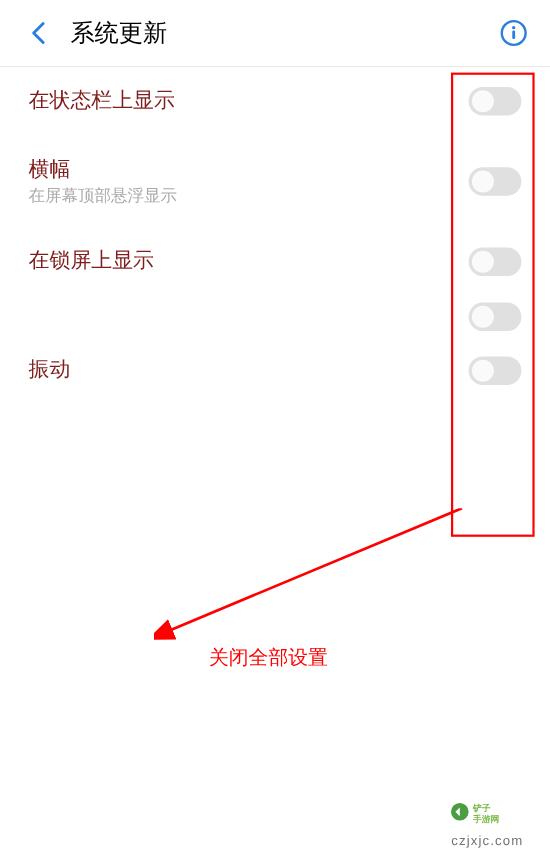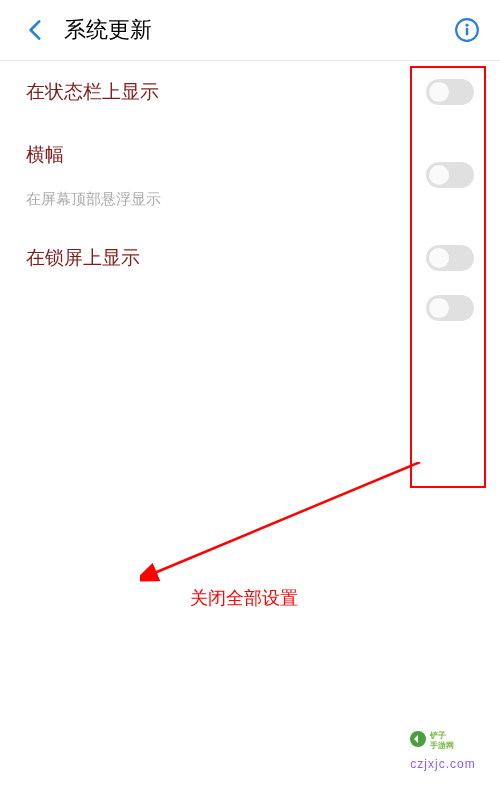--- a/index.html
+++ b/index.html
@@ -62,21 +62,21 @@
       padding-right: 80px;
     }
     .setting-label {
       font-size: 19px;
       color: #7f1d1d;
       line-height: 1.4;
     }
     .setting-desc {
       font-size: 15px;
       color: #aaa;
-      margin-top: 20px;
+      margin-top: 0;
       line-height: 1.4;
     }
     .toggle {
       position: absolute;
       right: 26px;
       width: 48px;
       height: 26px;
       background: #e0e0e0;
       border-radius: 13px;
       cursor: pointer;
@@ -122,21 +122,21 @@
       text-align: center;
       margin-left: 22px;
     }
     .watermark-logo {
       width: 70px;
       height: 24px;
       display: inline-block;
     }
     .watermark-text {
       font-size: 12px;
-      color: #8b5cf6;
+      color: #737373;
       letter-spacing: 1px;
       margin-top: 2px;
     }
   </style>
 </head>
 <body>
 
 <div class="header">
   <div class="back-arrow">
     <svg width="26" height="26" viewBox="0 0 24 24">
@@ -177,20 +177,26 @@
       <div class="setting-label">在锁屏上显示</div>
     </div>
     <div class="toggle"></div>
   </div>
 
 
   <div class="setting-row">
     <div class="toggle"></div>
   </div>
 
+  <div class="setting-row">
+    <div class="setting-text">
+      <div class="setting-label">振动</div>
+    </div>
+    <div class="toggle"></div>
+  </div>
 
 </div>
 
 <div class="red-box"></div>
 
 <svg class="arrow-annotation" width="300" height="140">
   <defs>
     <marker id="arrowhead" markerWidth="10" markerHeight="8" refX="2" refY="4" orient="auto">
       <polygon points="0 0, 10 4, 0 8" fill="#ff0000"></polygon>
     </marker>

